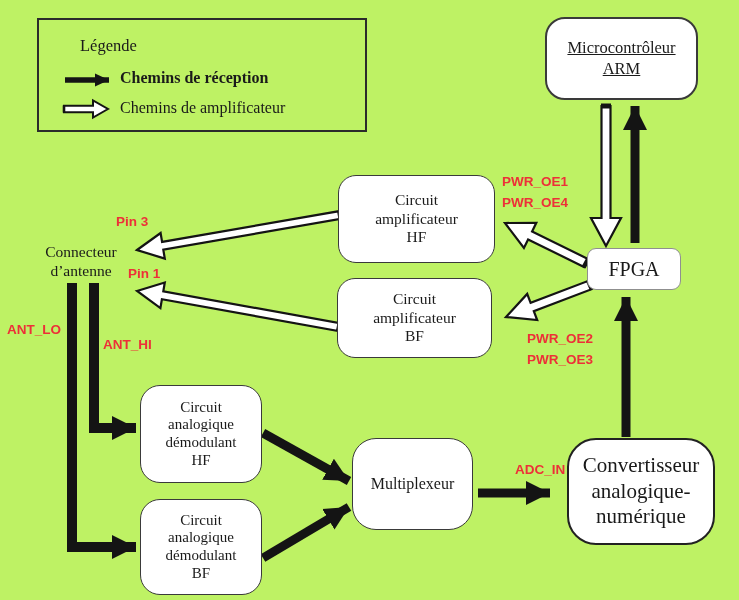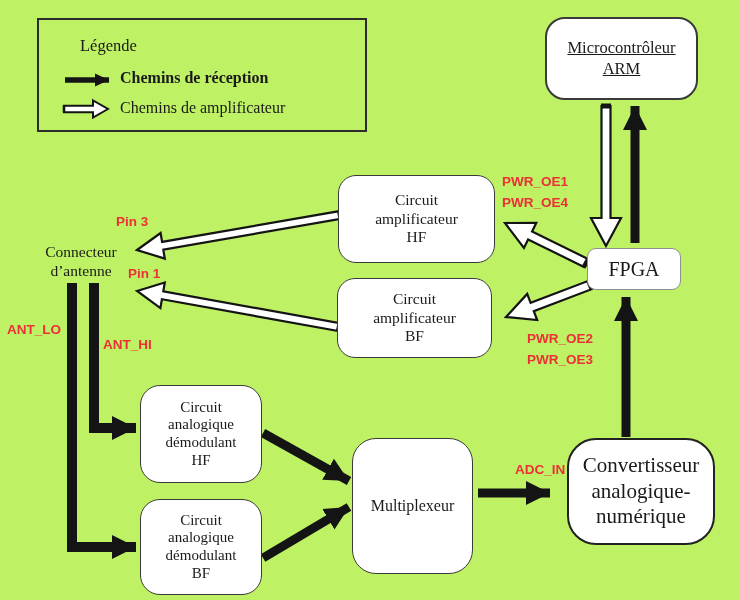--- a/index.html
+++ b/index.html
@@ -78,21 +78,21 @@
   <div class="node" style="left:140px;top:385px;width:122px;height:98px;border-radius:20px;font-size:15px;line-height:1.18;">Circuit
 analogique
 démodulant
 HF</div>
 
   <div class="node" style="left:140px;top:499px;width:122px;height:96px;border-radius:20px;font-size:15px;line-height:1.18;">Circuit
 analogique
 démodulant
 BF</div>
 
-  <div class="node" style="left:352px;top:438px;width:121px;height:136px;border-radius:24px;border-width:1.4px;font-size:16px;">Multiplexeur</div>
+  <div class="node" style="left:352px;top:438px;width:121px;height:92px;border-radius:24px;border-width:1.4px;font-size:16px;">Multiplexeur</div>
 
   <div class="node" style="left:555px;top:438px;width:148px;height:107px;border-radius:29px;border-width:2.4px;border-color:#222;font-size:21px;margin-left:12px;">Convertisseur
 analogique-
 numérique</div>
 
   <div class="sig" style="left:116px;top:211px;">Pin 3</div>
   <div class="sig" style="left:128px;top:263px;text-align:right;">Pin 1</div>
   <div class="sig" style="left:7px;top:319px;">ANT_LO</div>
   <div class="sig" style="left:103px;top:314px;margin-top:20px;">ANT_HI</div>
   <div class="sig" style="left:502px;top:171px;">PWR_OE1

